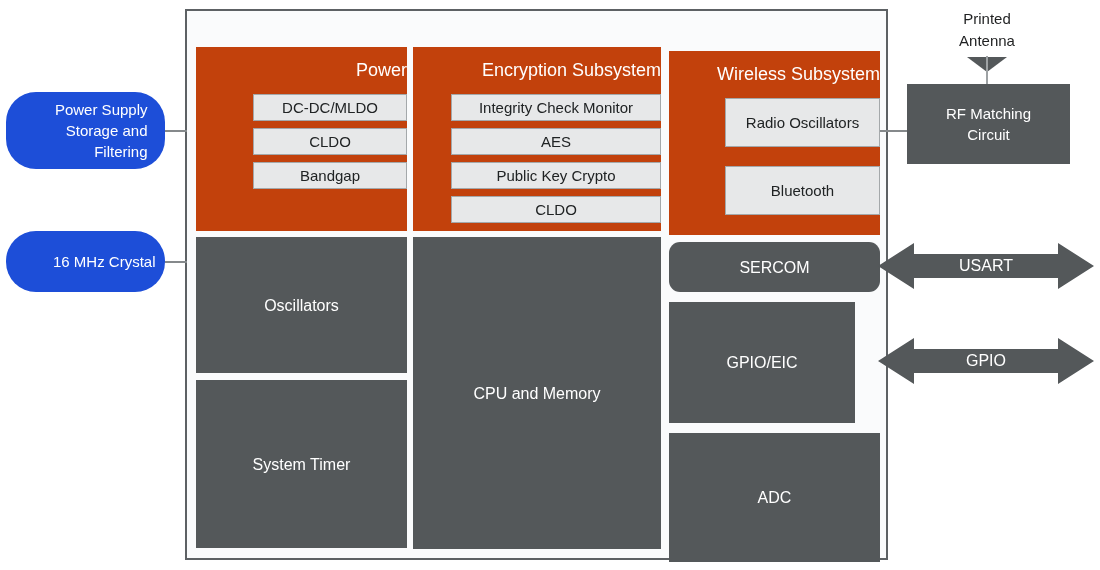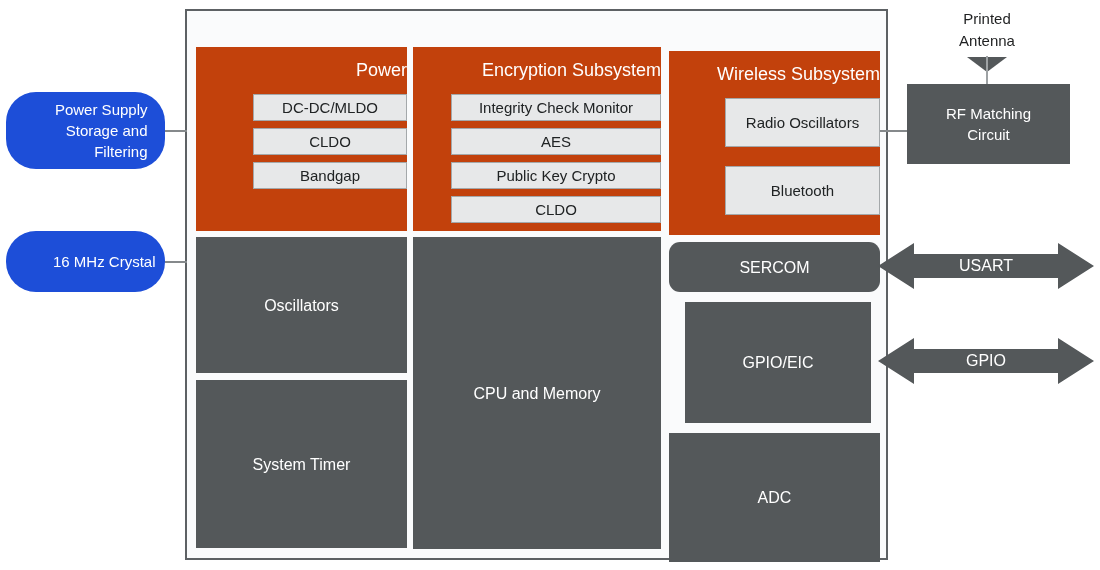--- a/index.html
+++ b/index.html
@@ -194,21 +194,21 @@
   </div>
 
   <div class="blk" style="left:196px; top:237px; width:211px; height:136px;">Oscillators</div>
 
   <div class="blk" style="left:196px; top:380px; width:211px; height:168px;">System Timer</div>
 
   <div class="blk" style="left:413px; top:237px; width:248px; height:312px;">CPU and Memory</div>
 
   <div class="blk" style="left:669px; top:242px; width:211px; height:50px;border-radius:11px;">SERCOM</div>
 
-  <div class="blk" style="left:669px; top:302px; width:186px; height:121px;margin-left:16px;">GPIO/EIC</div>
+  <div class="blk" style="left:669px; top:302px; width:186px; height:121px;">GPIO/EIC</div>
 
   <div class="blk" style="left:669px; top:433px; width:211px; height:129px;">ADC</div>
 
   <div class="dbl-arrow" style="top:243px;">
     <span>USART</span>
   </div>
   <div class="dbl-arrow" style="top:338px;">
     <span>GPIO</span>
   </div>
 

